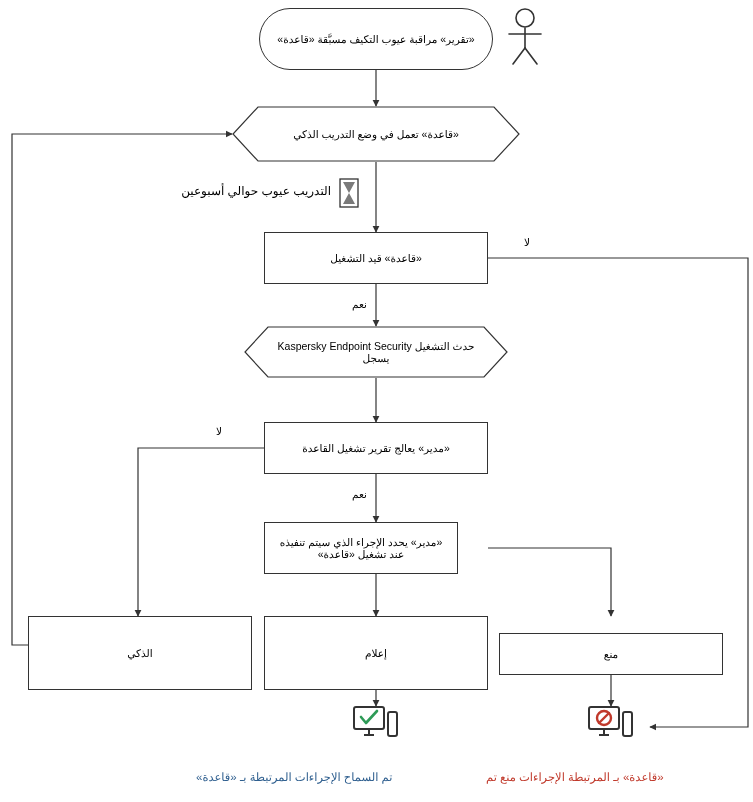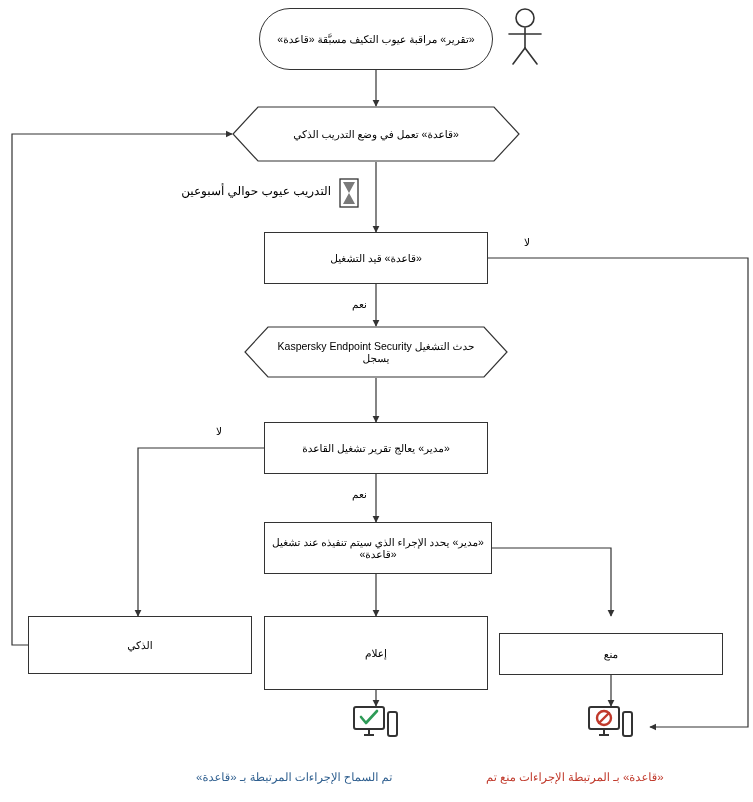--- a/index.html
+++ b/index.html
@@ -182,25 +182,25 @@
     <div class="hexlabel">حدث التشغيل Kaspersky Endpoint Security يسجل</div>
   </div>
 
   <div class="node rect" style="left:264px; top:422px; width:224px; height:52px;">
     <span>«مدير» يعالج تقرير تشغيل القاعدة</span>
   </div>
 
   <div class="edgelabel" style="left:216px; top:425px;">لا</div>
   <div class="edgelabel" style="left:352px; top:488px;">نعم</div>
 
-  <div class="node rect" style="left:264px; top:522px; width:228px; height:52px;">
+  <div class="node rect" style="left:264px; top:522px; width:194px; height:52px;">
     <span>«مدير» يحدد الإجراء الذي سيتم تنفيذه عند تشغيل «قاعدة»</span>
   </div>
 
-  <div class="node rect" style="left:28px; top:616px; width:224px; height:58px;">
+  <div class="node rect" style="left:28px; top:616px; width:224px; height:74px;">
     <span>الذكي</span>
   </div>
   <div class="node rect" style="left:264px; top:616px; width:224px; height:74px;">
     <span>إعلام</span>
   </div>
   <div class="node rect" style="left:499px; top:633px; width:224px; height:42px;">
     <span>منع</span>
   </div>
 
   <div class="icon" style="left:352px; top:704px; width:48px; height:42px;">

